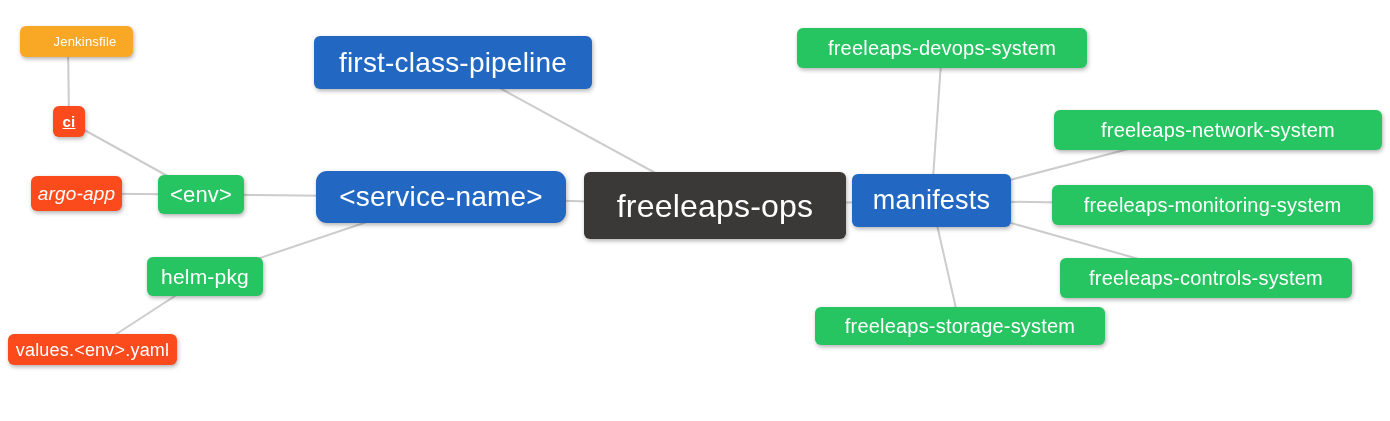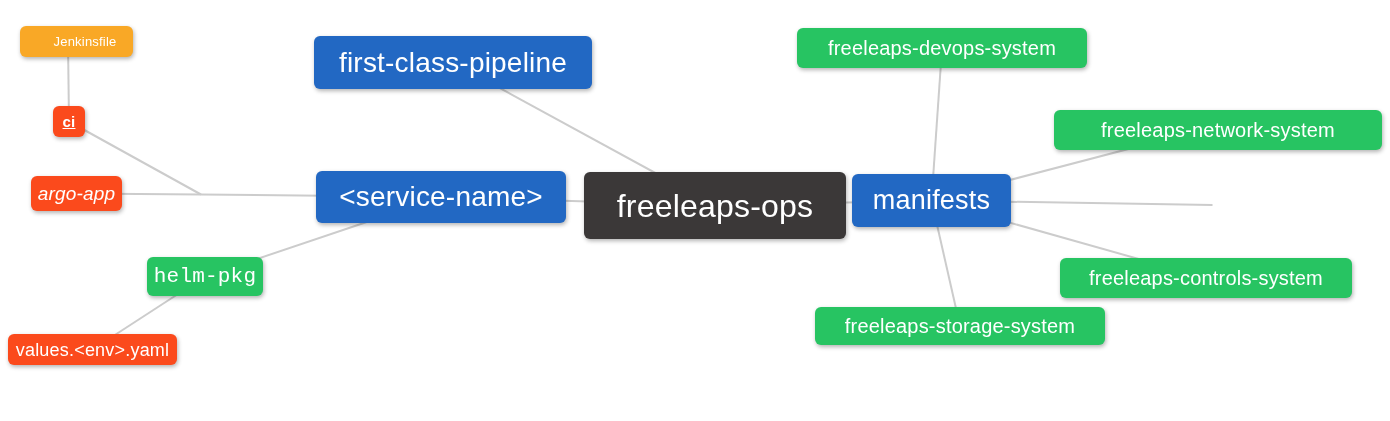--- a/index.html
+++ b/index.html
@@ -55,23 +55,25 @@
       <line x1="715" y1="205.5" x2="931.5" y2="200.5" stroke="#CCCCCC" stroke-width="2"></line>
       <line x1="931.5" y1="200.5" x2="942" y2="48" stroke="#CCCCCC" stroke-width="2"></line>
       <line x1="931.5" y1="200.5" x2="1201" y2="130" stroke="#CCCCCC" stroke-width="2"></line>
       <line x1="931.5" y1="200.5" x2="1212.5" y2="205" stroke="#CCCCCC" stroke-width="2"></line>
       <line x1="931.5" y1="200.5" x2="1206" y2="278" stroke="#CCCCCC" stroke-width="2"></line>
       <line x1="931.5" y1="200.5" x2="960" y2="326" stroke="#CCCCCC" stroke-width="2"></line>
     </svg>
 <div class="node" style="left: 20px; top: 26px; width: 96px; height: 31px; font-size: 13px; background: rgb(249, 168, 38); color: rgb(255, 255, 255); padding-left: 17px;">Jenkinsfile</div>
     <div class="node bold" style="left: 53px; top: 106px; width: 32px; height: 31px; font-size: 15px; background: rgb(251, 74, 28); color: rgb(255, 255, 255);">ci</div>
     <div class="node" style="left: 31px; top: 176px; width: 91px; height: 35px; font-size: 19px; background: rgb(251, 74, 28); color: rgb(255, 255, 255); font-style: italic;">argo-app</div>
-    <div class="node" style="left: 147px; top: 257px; width: 116px; height: 39px; font-size: 21px; background: rgb(39, 196, 98); color: rgb(255, 255, 255); font-family: Liberation Mono, monospace;">helm-pkg</div>
+    <div class="node" style="left: 158px; top: 175px; width: 86px; height: 39px; font-size: 22px; background: rgb(39, 196, 98); color: rgb(255, 255, 255);">&lt;env&gt;</div>
+    <div class="node" style="left: 147px; top: 257px; width: 116px; height: 39px; font-size: 21px; background: rgb(39, 196, 98); color: rgb(255, 255, 255);">helm-pkg</div>
     <div class="node" style="left: 8px; top: 334px; width: 169px; height: 31px; font-size: 18px; background: rgb(251, 74, 28); color: rgb(255, 255, 255);">values.&lt;env&gt;.yaml</div>
     <div class="node" style="left: 314px; top: 36px; width: 278px; height: 53px; font-size: 28px; background: rgb(34, 104, 195); color: rgb(255, 255, 255);">first-class-pipeline</div>
-    <div class="node" style="left: 316px; top: 171px; width: 250px; height: 52px; font-size: 28px; background: rgb(34, 104, 195); color: rgb(255, 255, 255);">&lt;service-name&gt;</div>
+    <div class="node" style="left: 316px; top: 171px; width: 250px; height: 52px; font-size: 28px; background: rgb(34, 104, 195); color: rgb(255, 255, 255); border-radius: 11px;">&lt;service-name&gt;</div>
     <div class="node" style="left: 584px; top: 172px; width: 262px; height: 67px; font-size: 32px; background: rgb(59, 56, 56); color: rgb(255, 255, 255);">freeleaps-ops</div>
     <div class="node" style="left: 852px; top: 174px; width: 159px; height: 53px; font-size: 27px; background: rgb(34, 104, 195); color: rgb(255, 255, 255);">manifests</div>
     <div class="node" style="left: 797px; top: 28px; width: 290px; height: 40px; font-size: 20px; background: rgb(39, 196, 98); color: rgb(255, 255, 255);">freeleaps-devops-system</div>
     <div class="node" style="left: 1054px; top: 110px; width: 328px; height: 40px; font-size: 20px; background: rgb(39, 196, 98); color: rgb(255, 255, 255);">freeleaps-network-system</div>
+    <div class="node" style="left: 1052px; top: 185px; width: 321px; height: 40px; font-size: 20px; background: rgb(39, 196, 98); color: rgb(255, 255, 255);">freeleaps-monitoring-system</div>
     <div class="node" style="left: 1060px; top: 258px; width: 292px; height: 40px; font-size: 20px; background: rgb(39, 196, 98); color: rgb(255, 255, 255);">freeleaps-controls-system</div>
     <div class="node" style="left: 815px; top: 307px; width: 290px; height: 38px; font-size: 20px; background: rgb(39, 196, 98); color: rgb(255, 255, 255);">freeleaps-storage-system</div>
   </div>
 
 </body></html>

